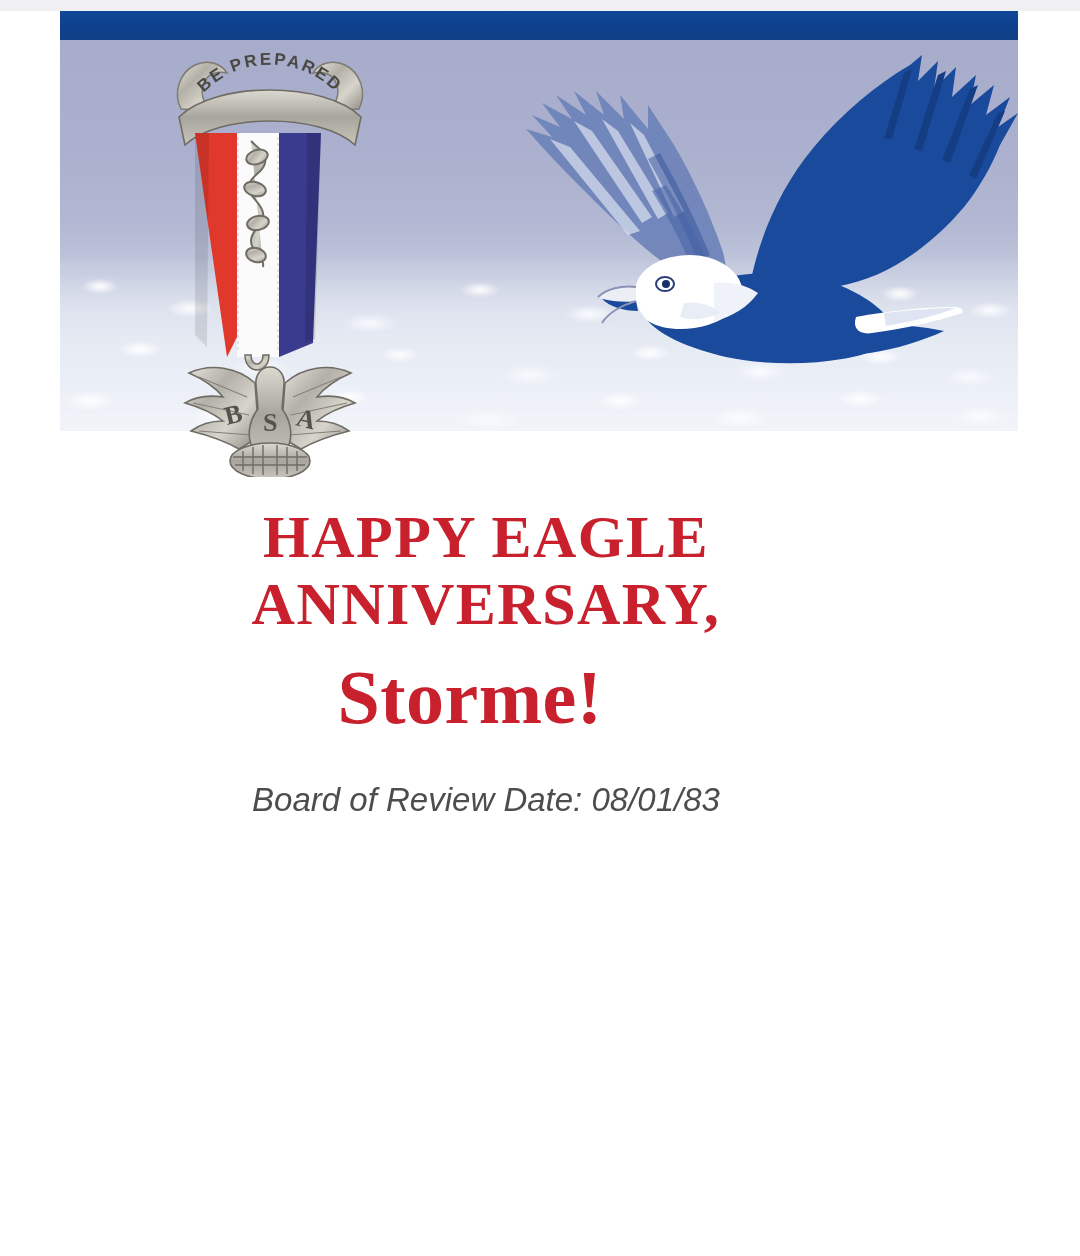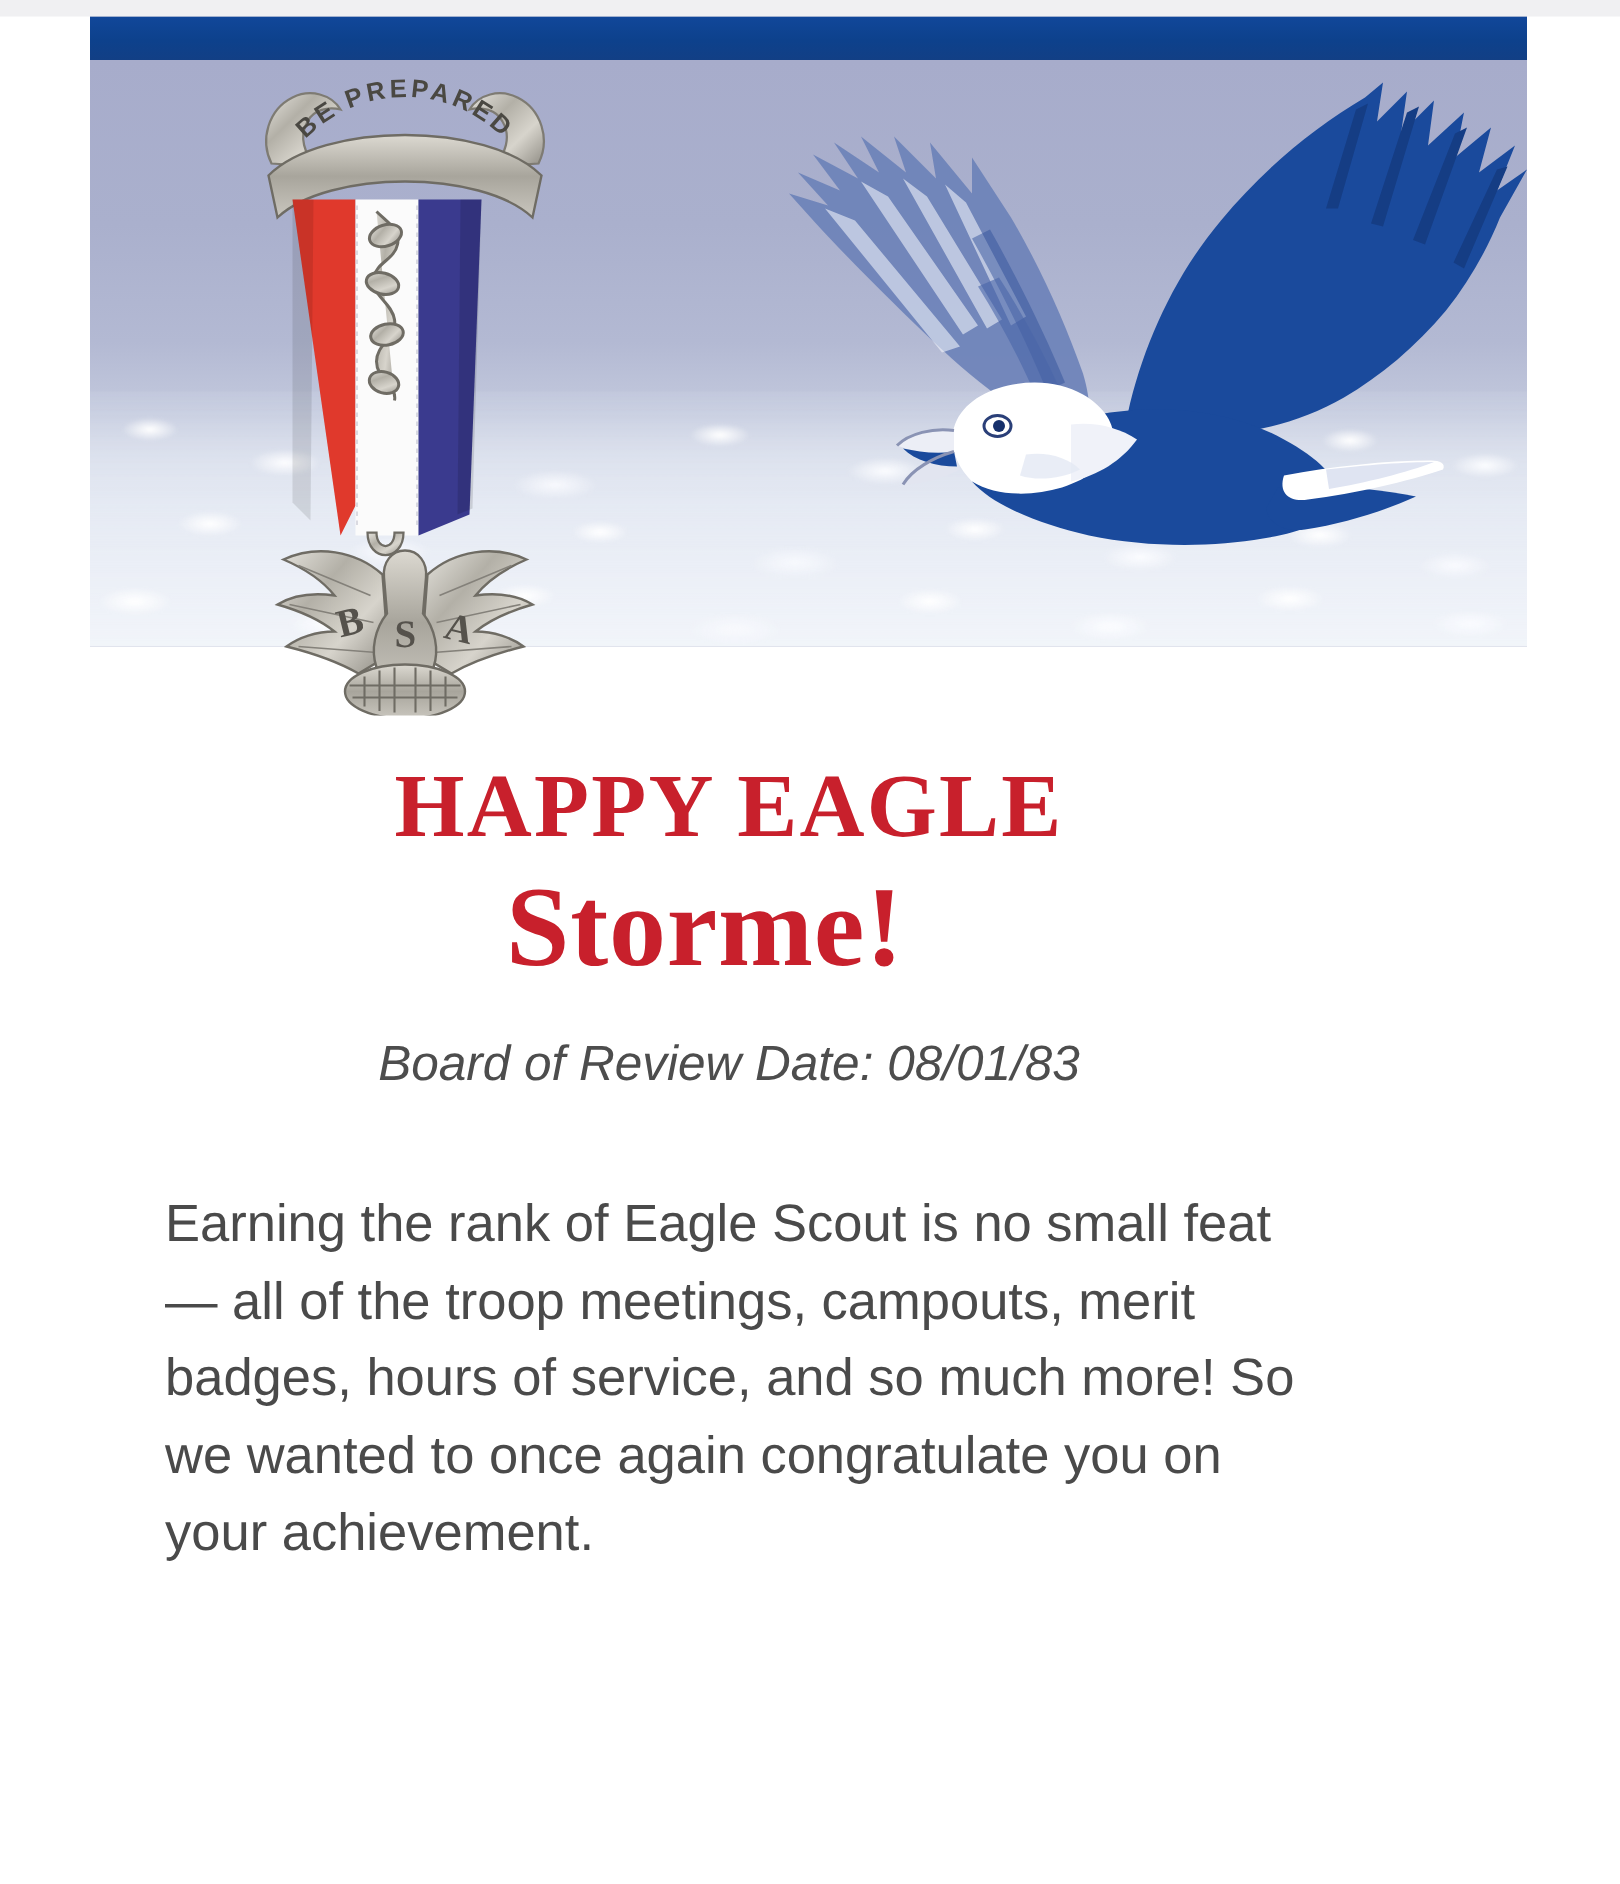--- a/index.html
+++ b/index.html
@@ -150,21 +150,21 @@
     text-align: center;
     color: #c8202c;
     font-family: "Liberation Serif", "DejaVu Serif", serif;
     font-weight: 700;
     font-size: 60px;
     line-height: 1.12;
     letter-spacing: 1.5px;
   }
 
   .name-line {
-    margin: 0;
+    margin: 12px;
     padding: 6px 100px 0 68px;
     text-align: center;
     color: #c8202c;
     font-family: "Liberation Serif", "DejaVu Serif", serif;
     font-weight: 700;
     font-size: 76px;
     line-height: 1.1;
     letter-spacing: 0.5px;
   }
 
@@ -341,21 +341,21 @@
         </g>
       </g>
     </svg>
   </div>
 </div>
 
 <div class="content">
 
   <h1 class="headline">
     <span>HAPPY EAGLE</span><br>
+    <span>ANNIVERSARY,</span>
   </h1>
 
   <div class="name-line">Storme!</div>
 
   <div class="bor-date">Board of Review Date: 08/01/83</div>
 
-  <p class="body-copy">Earning the rank of Eagle Scout is no small feat — all of the troop meetings, campouts, merit badges, hours of service, and so much more! So we wanted to once again congratulate you on your achievement.</p>
 
 </div>
 
 </body></html>

